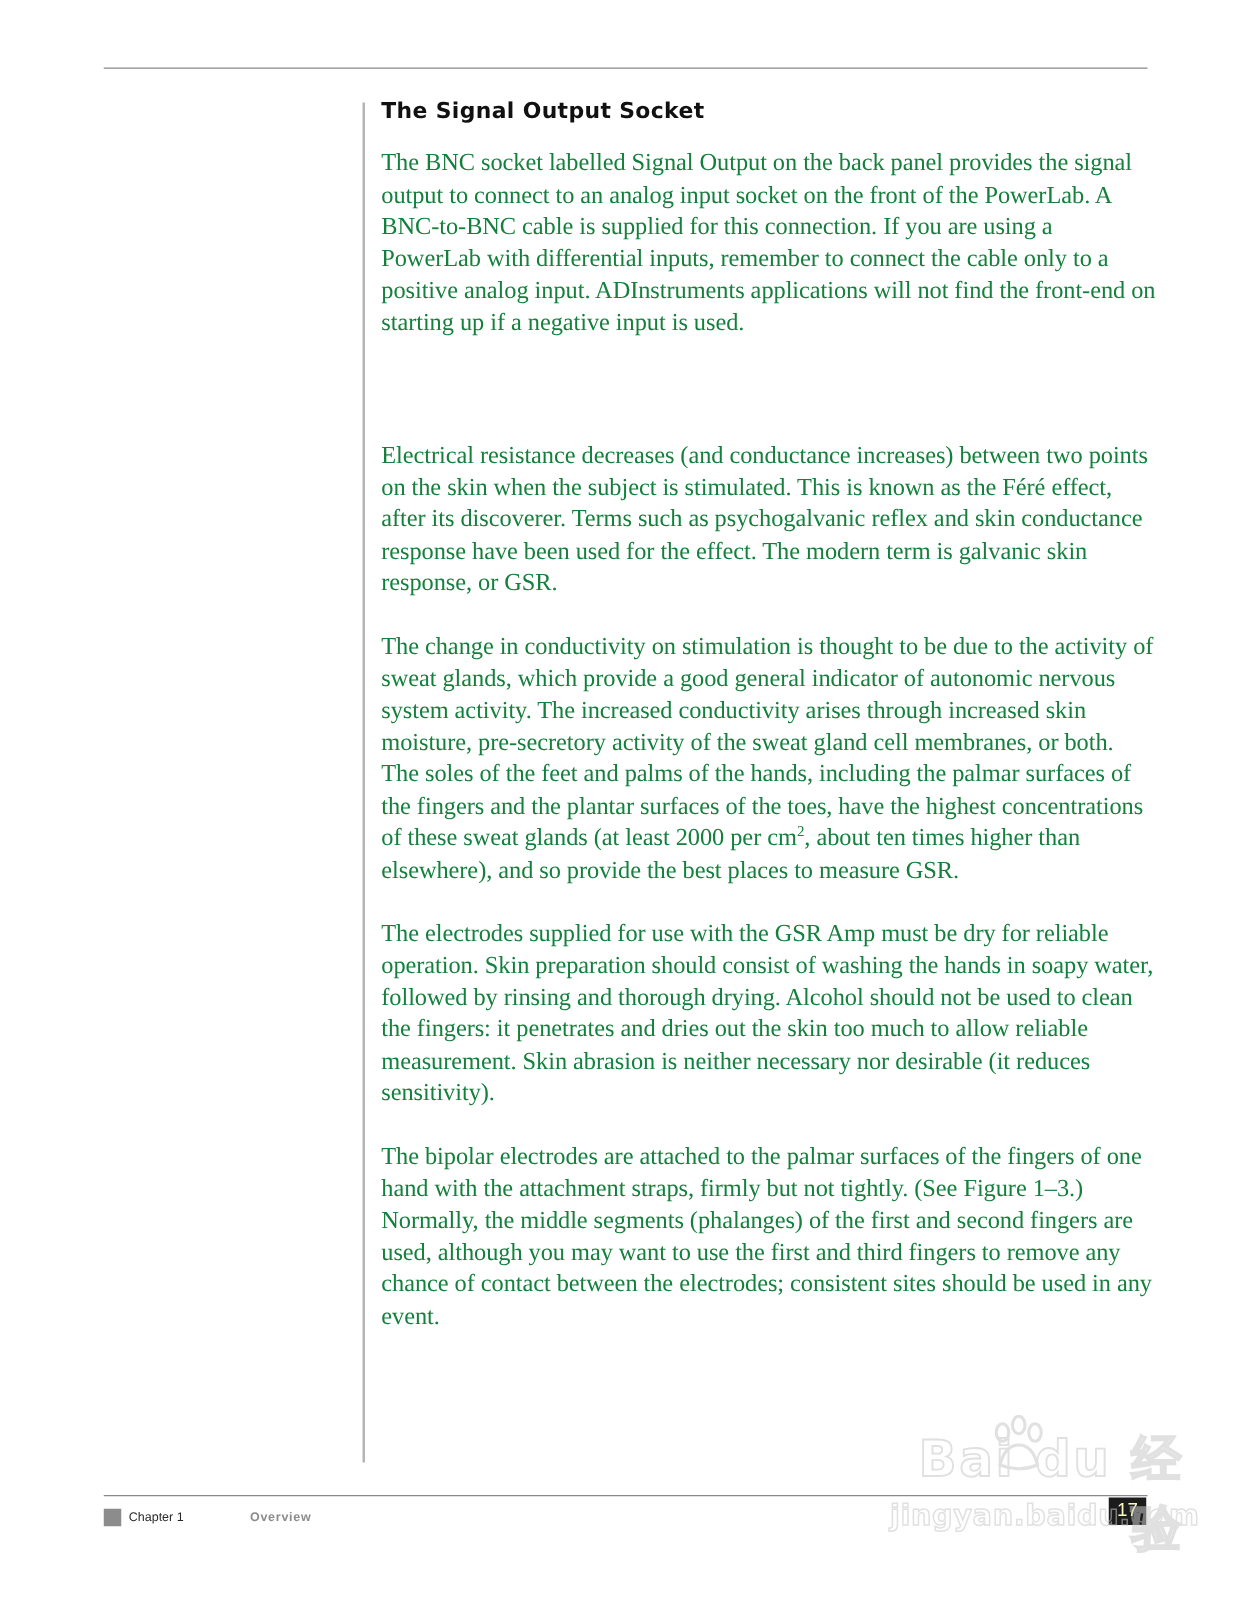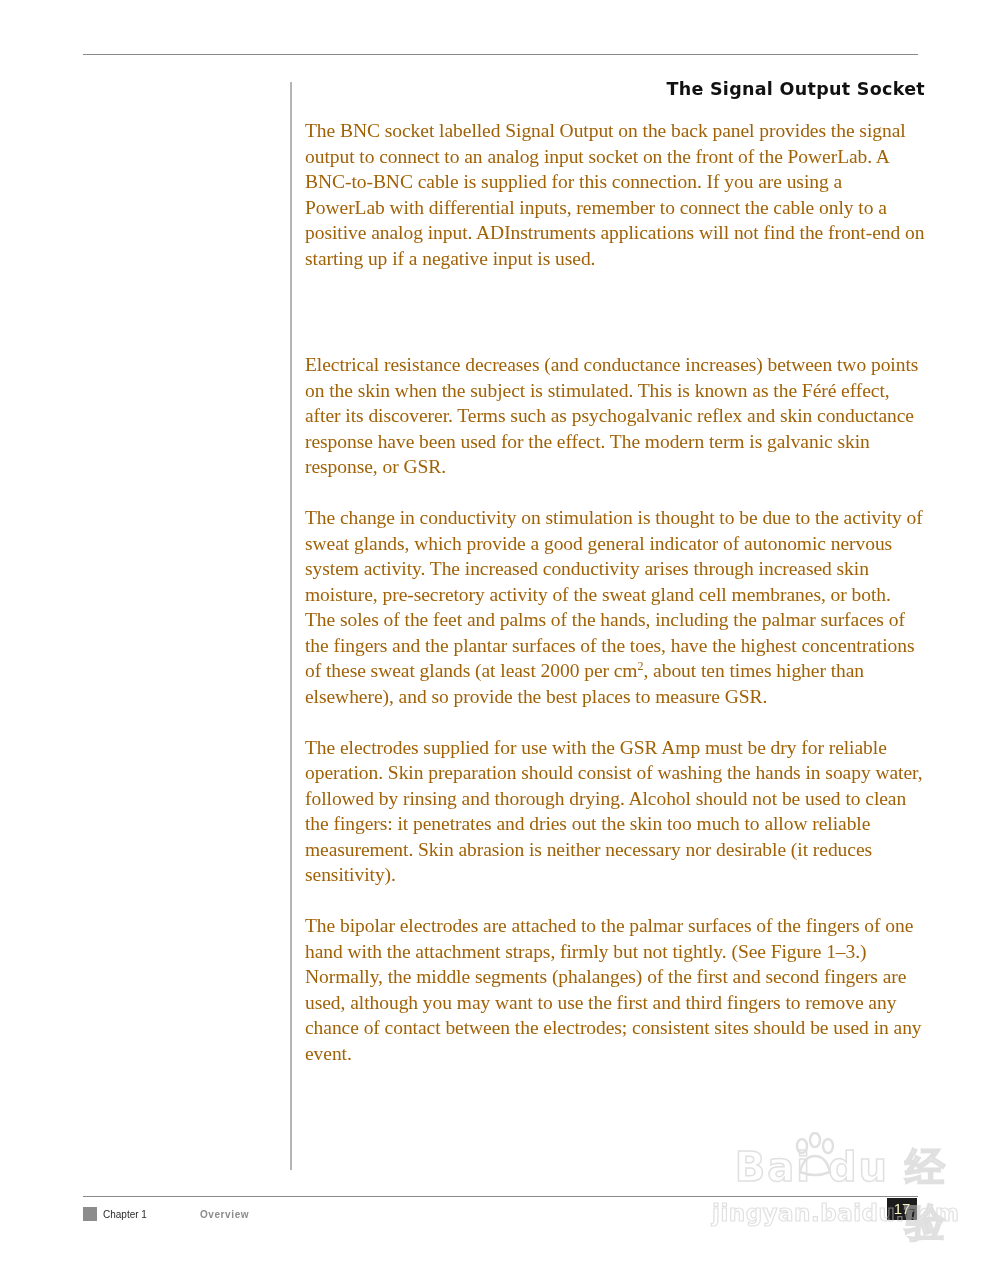--- a/index.html
+++ b/index.html
@@ -47,21 +47,20 @@
     }
     .h3 {
       font-family: "DejaVu Sans", "Liberation Sans", sans-serif;
       font-weight: bold;
       font-size: 17.5px;
       letter-spacing: 0.3px;
       color: #111;
       margin: 0;
       height: 26px;
       line-height: 26px;
-      text-align: right;
     }
     .h2-major {
       font-family: "Liberation Sans", "DejaVu Sans", sans-serif;
       font-weight: bold;
       font-size: 34px;
       letter-spacing: -0.4px;
       color: #1b1b1b;
       margin: 0;
       line-height: 40px;
     }
@@ -72,21 +71,21 @@
       letter-spacing: 0.6px;
       color: #111;
       margin: 0;
       line-height: 28px;
     }
     p.body {
       font-family: "Liberation Serif", "DejaVu Serif", serif;
       font-size: 19.5px;
       line-height: 25.5px;
       margin: 0;
-      color: #a16207;
+      color: #15803d;
       letter-spacing: -0.05px;
     }
     .footer-left {
       position: absolute;
       left: 83px;
       top: 1204px;
       height: 20px;
       display: flex;
       align-items: center;
       font-family: Liberation Sans, sans-serif;

